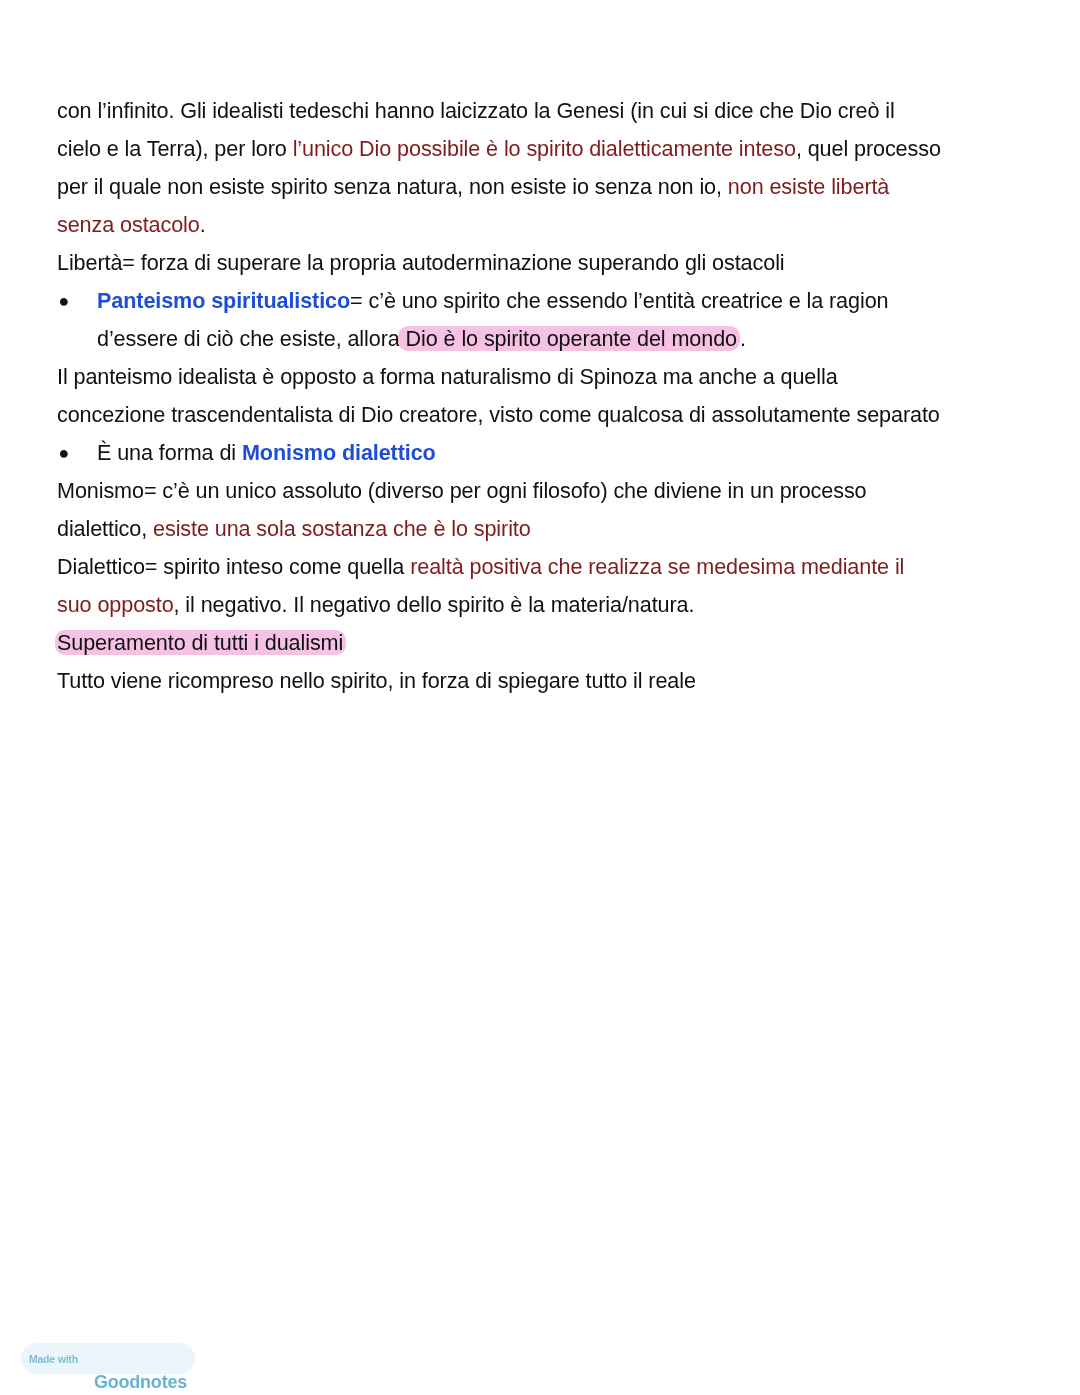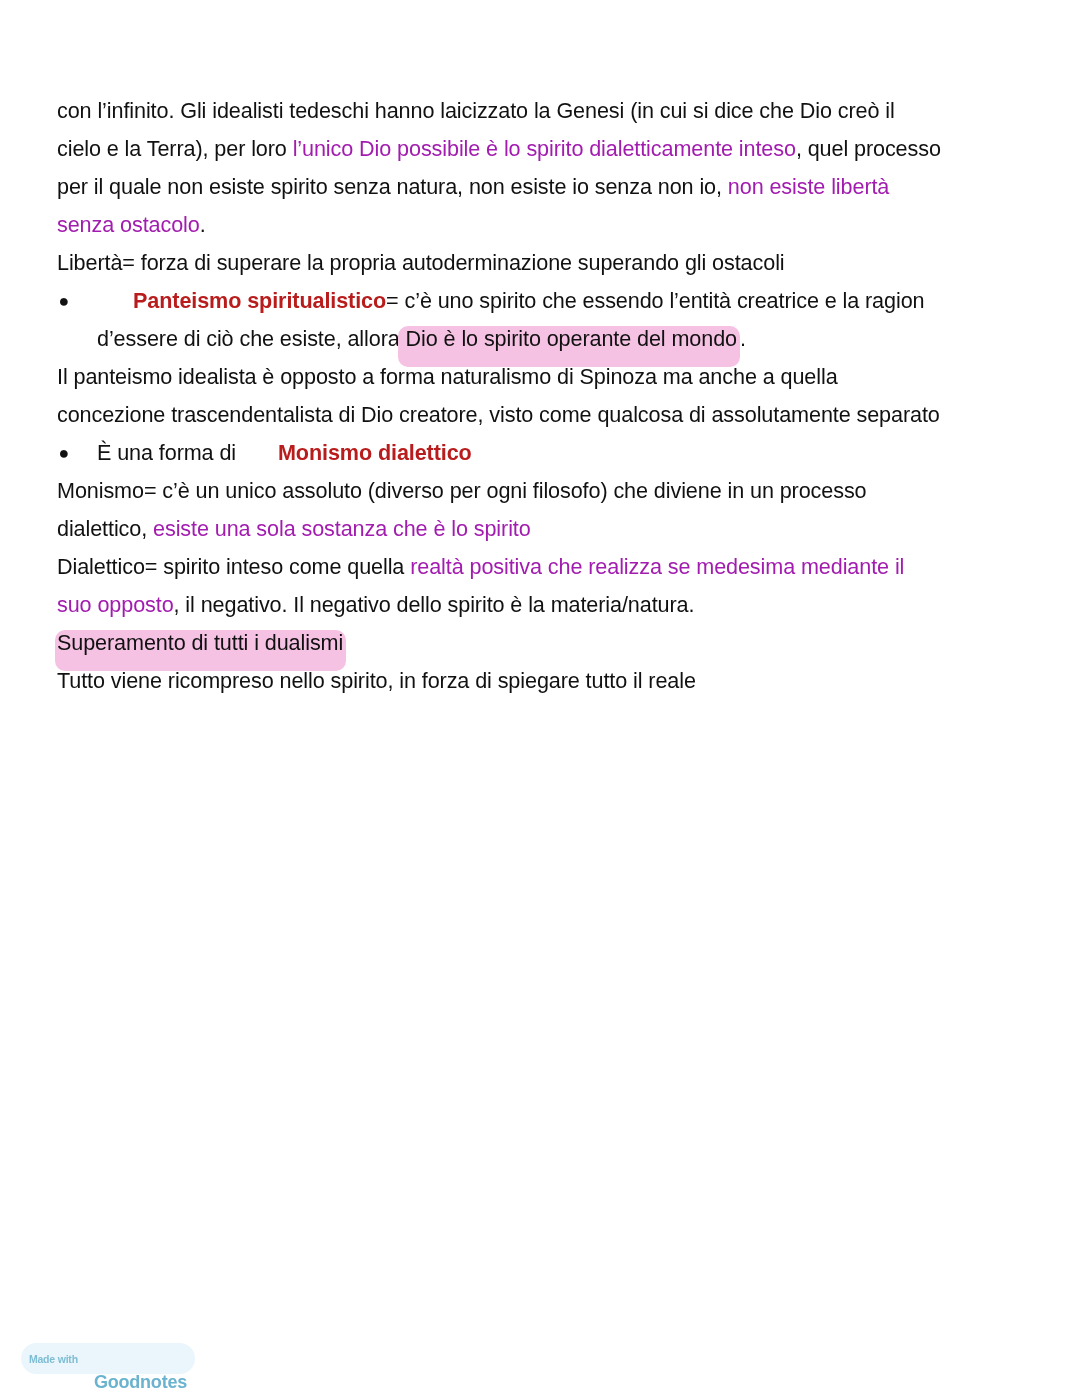--- a/index.html
+++ b/index.html
@@ -22,26 +22,26 @@
       width: 980px;
       font-size: 21.6px;
       line-height: 38px;
       letter-spacing: -0.1px;
     }
     .line {
       display: block;
       white-space: nowrap;
       height: 38px;
     }
-    .pink { color: #a21caf; }
-    .pink-bold { color: #b91c1c; font-weight: bold; margin-left: 36px; }
+    .pink { color: #7f1d1d; }
+    .pink-bold { color: #1d4ed8; font-weight: bold; }
     .hl {
       background: #f6c2e4;
       border-radius: 10px;
-      padding: 0 3px 16px 2px;
+      padding: 0 3px 0 2px;
       margin-left: -2px;
     }
     .bullet-line {
       position: relative;
       padding-left: 40px;
     }
     .bullet {
       position: absolute;
       left: 0;
       top: 0;

